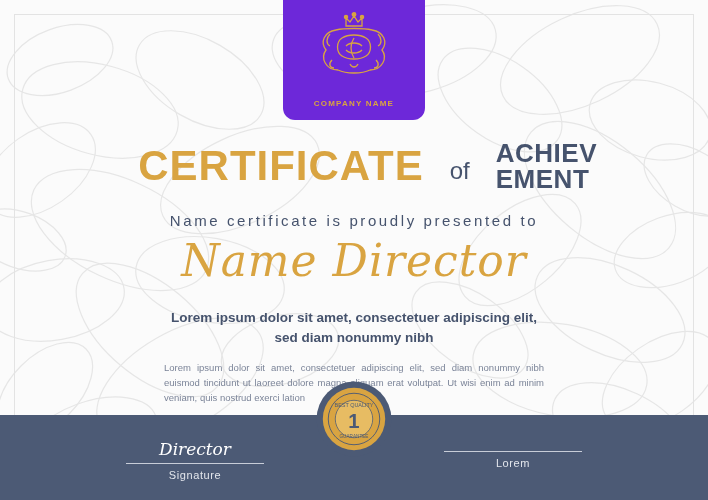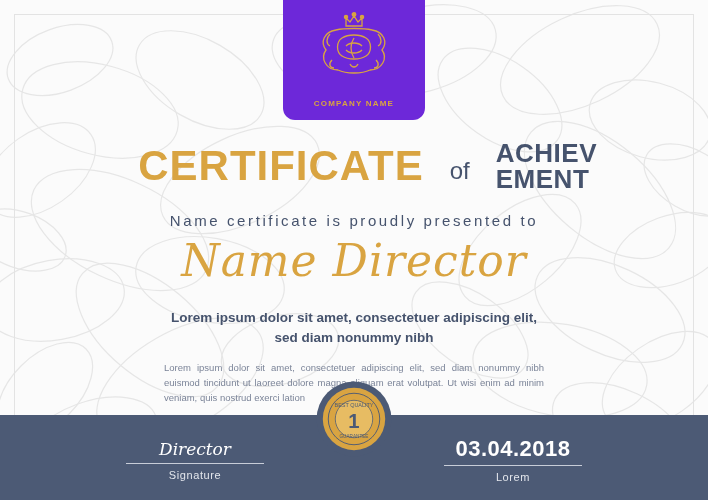--- a/index.html
+++ b/index.html
@@ -263,21 +263,20 @@
   </div>
 
   <div class="footer">
     <div class="footer-inner">
       <div class="sig-block">
         <div class="sig-name">Director</div>
         <div class="rule"></div>
         <div class="sig-label">Signature</div>
       </div>
       <div class="sig-block">
-        <div class="date-name">03.04.2018</div>
         <div class="rule"></div>
         <div class="sig-label">Lorem</div>
       </div>
     </div>
   </div>
 
   <svg class="seal" viewBox="0 0 100 100">
     <circle cx="50" cy="50" r="48" fill="#4c5a75"></circle>
     <circle cx="50" cy="50" r="40" fill="#d9a441"></circle>
     <circle cx="50" cy="50" r="33" fill="none" stroke="#4c5a75" stroke-width="1.2"></circle>

